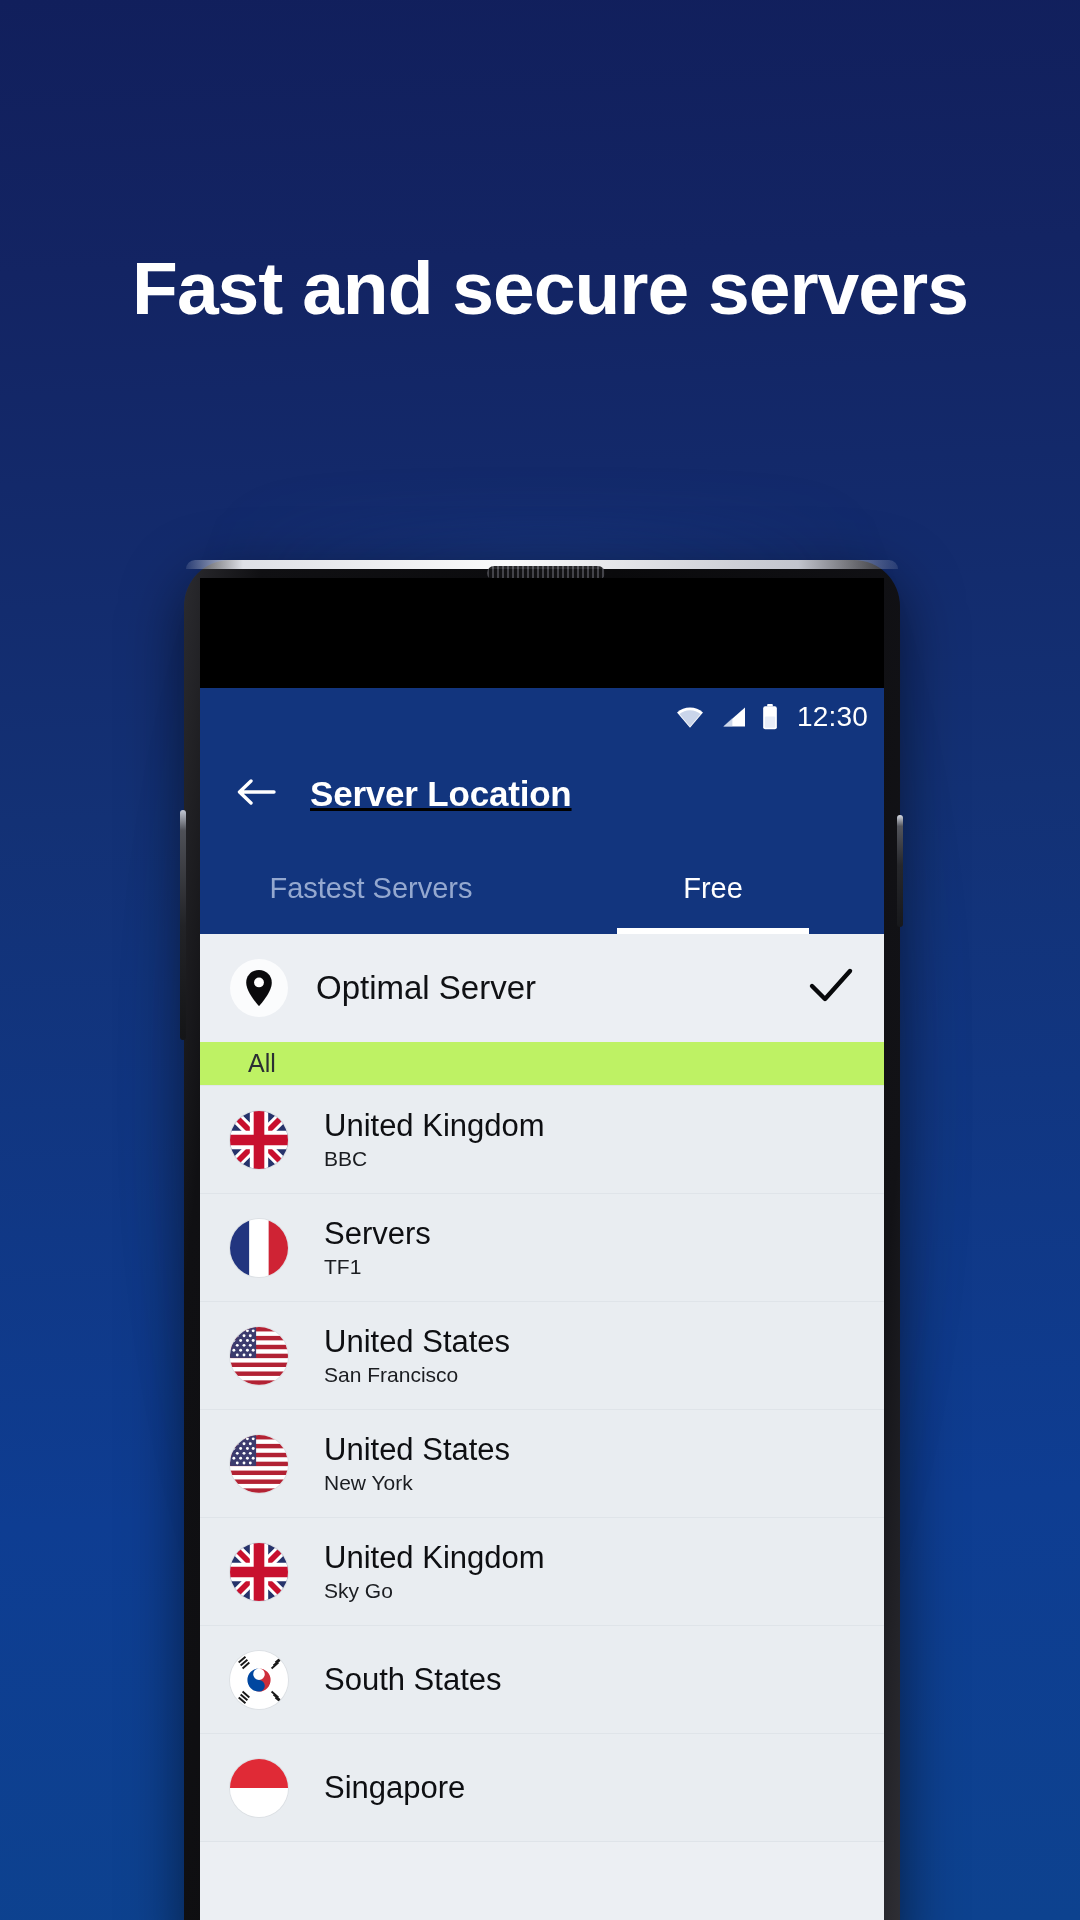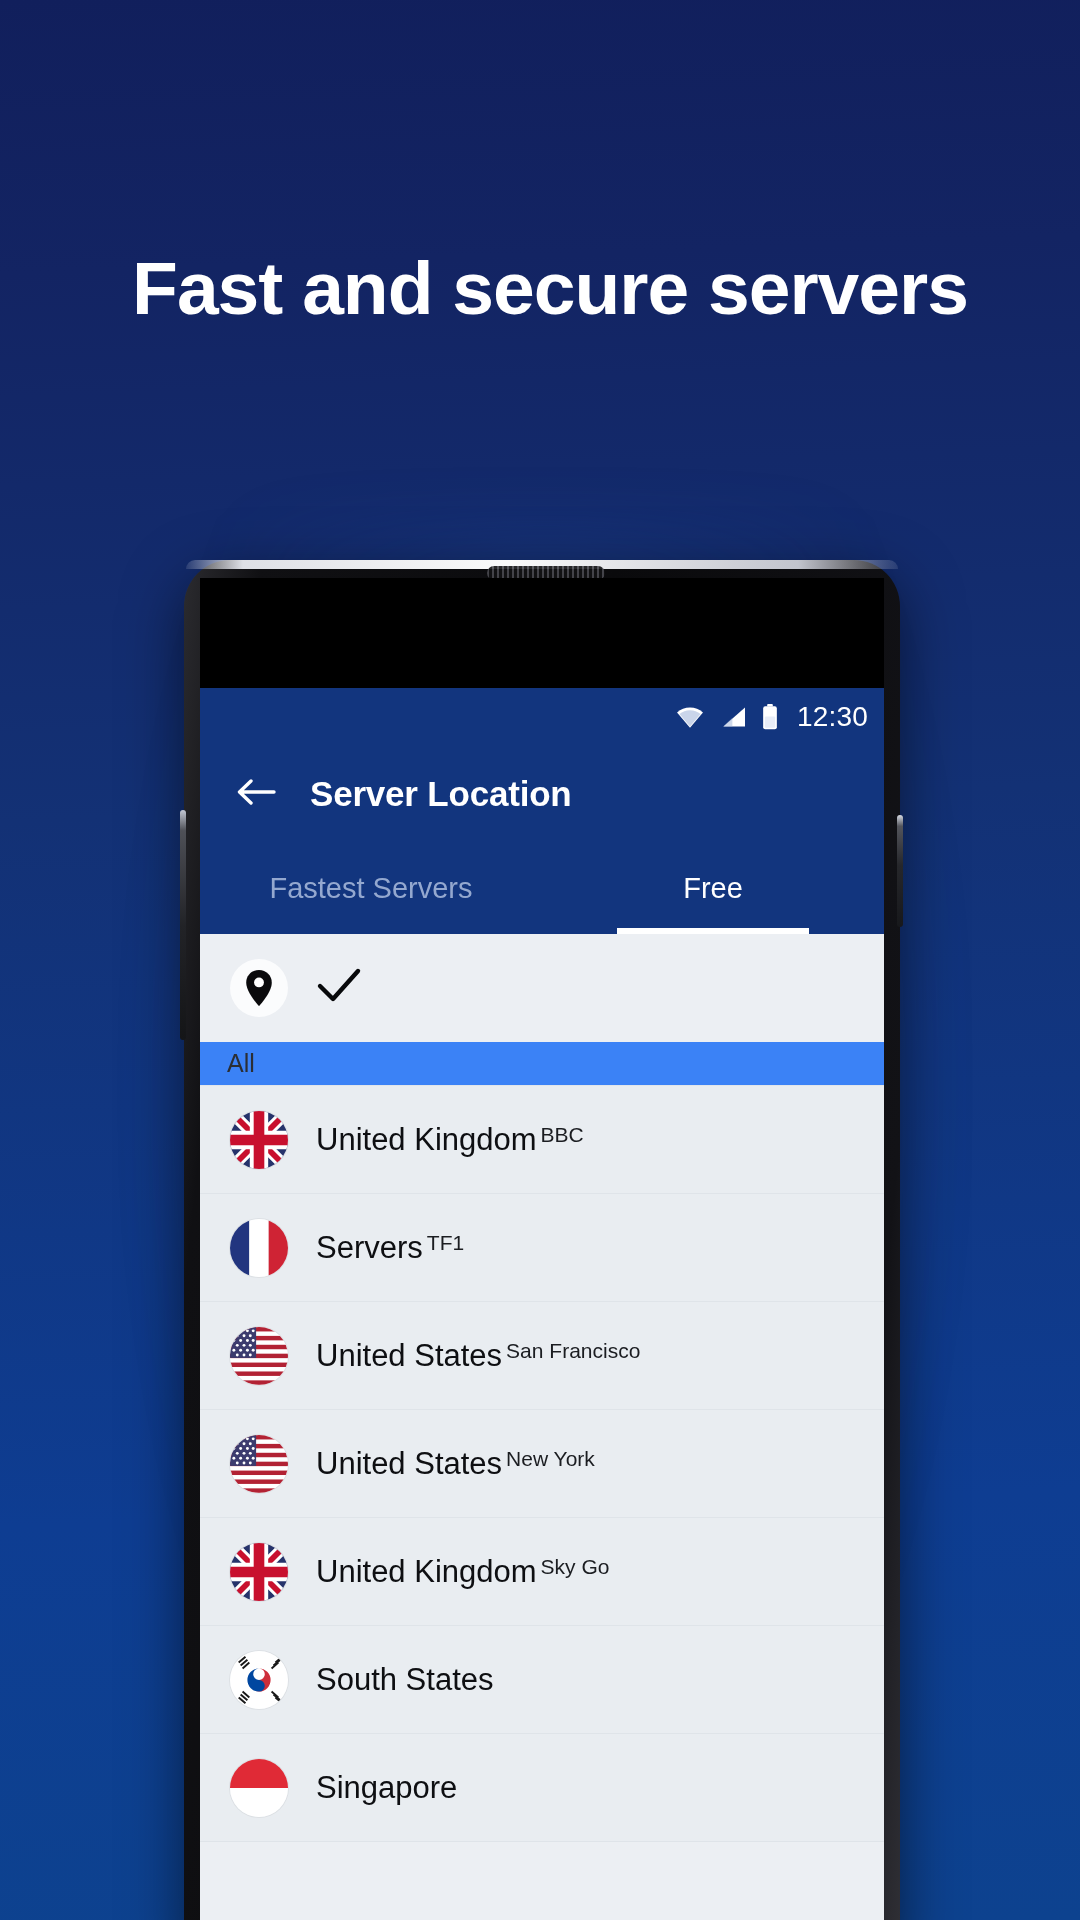--- a/index.html
+++ b/index.html
@@ -166,20 +166,21 @@
     margin-left: 4px;
   }
 
   #app-bar {
     height: 96px;
     background: #12357e;
     display: flex;
     align-items: center;
     padding-left: 34px;
     gap: 34px;
+    text-decoration: underline;
   }
   #app-bar .title {
     color: #ffffff;
     font-size: 35px;
     font-weight: bold;
     letter-spacing: -0.2px;
   }
 
   #tab-bar {
     height: 92px;
@@ -228,24 +229,24 @@
     flex: 0 0 auto;
   }
   .row-optimal .label {
     flex: 1;
     font-size: 33px;
     color: #101114;
   }
 
   .section-header {
     height: 44px;
-    background: #3b82f6;
-    display: flex;
-    align-items: center;
-    padding-left: 27px;
+    background: #bef264;
+    display: flex;
+    align-items: center;
+    padding-left: 48px;
     font-size: 25px;
     color: #2b2e33;
     border-bottom: 1px solid #e1e5ea;
   }
 
   .server-row {
     height: 108px;
     background: #e9edf1;
     display: flex;
     align-items: center;
@@ -254,21 +255,21 @@
     border-bottom: 1px solid #dfe4e9;
   }
   .flag {
     width: 58px; height: 58px; border-radius: 50%;
     flex: 0 0 auto;
     overflow: hidden;
     position: relative;
     box-shadow: 0 0 0 1px rgba(0,0,0,0.05);
   }
   .flag svg { display: block; width: 100%; height: 100%; }
-  .row-text { display: flex; flex-direction: row; justify-content: flex-start; gap: 4px; }
+  .row-text { display: flex; flex-direction: column; justify-content: flex-start; gap: 4px; margin-left: 8px; }
   .row-title { font-size: 31px; color: #0e0f12; line-height: 1.08; }
   .row-sub { font-size: 21px; color: #1b1d21; line-height: 1.1; }
 </style>
 </head>
 <body>
 
 <div id="stage">
 
   <div class="headline">Fast and secure servers</div>
 
@@ -327,20 +328,21 @@
 
     <div id="list">
 
       <div class="row-optimal">
         <span class="pin-badge">
           <svg width="34" height="40" viewBox="0 0 24 30">
             <path d="M12 1.5 C6.5 1.5 2.4 5.7 2.4 11 C2.4 18.3 12 28.5 12 28.5 C12 28.5 21.6 18.3 21.6 11 C21.6 5.7 17.5 1.5 12 1.5 Z" fill="#0a0a0c"></path>
             <circle cx="12" cy="10.8" r="3.7" fill="#ffffff"></circle>
           </svg>
         </span>
+        <span class="label">Optimal Server</span>
         <span>
           <svg width="46" height="40" viewBox="0 0 46 40">
             <path d="M4 20 L17 33 L42 5" stroke="#08090b" stroke-width="4.4" fill="none" stroke-linecap="round" stroke-linejoin="round"></path>
           </svg>
         </span>
       </div>
 
       <div class="section-header">All</div>
 
       <div class="server-row">

